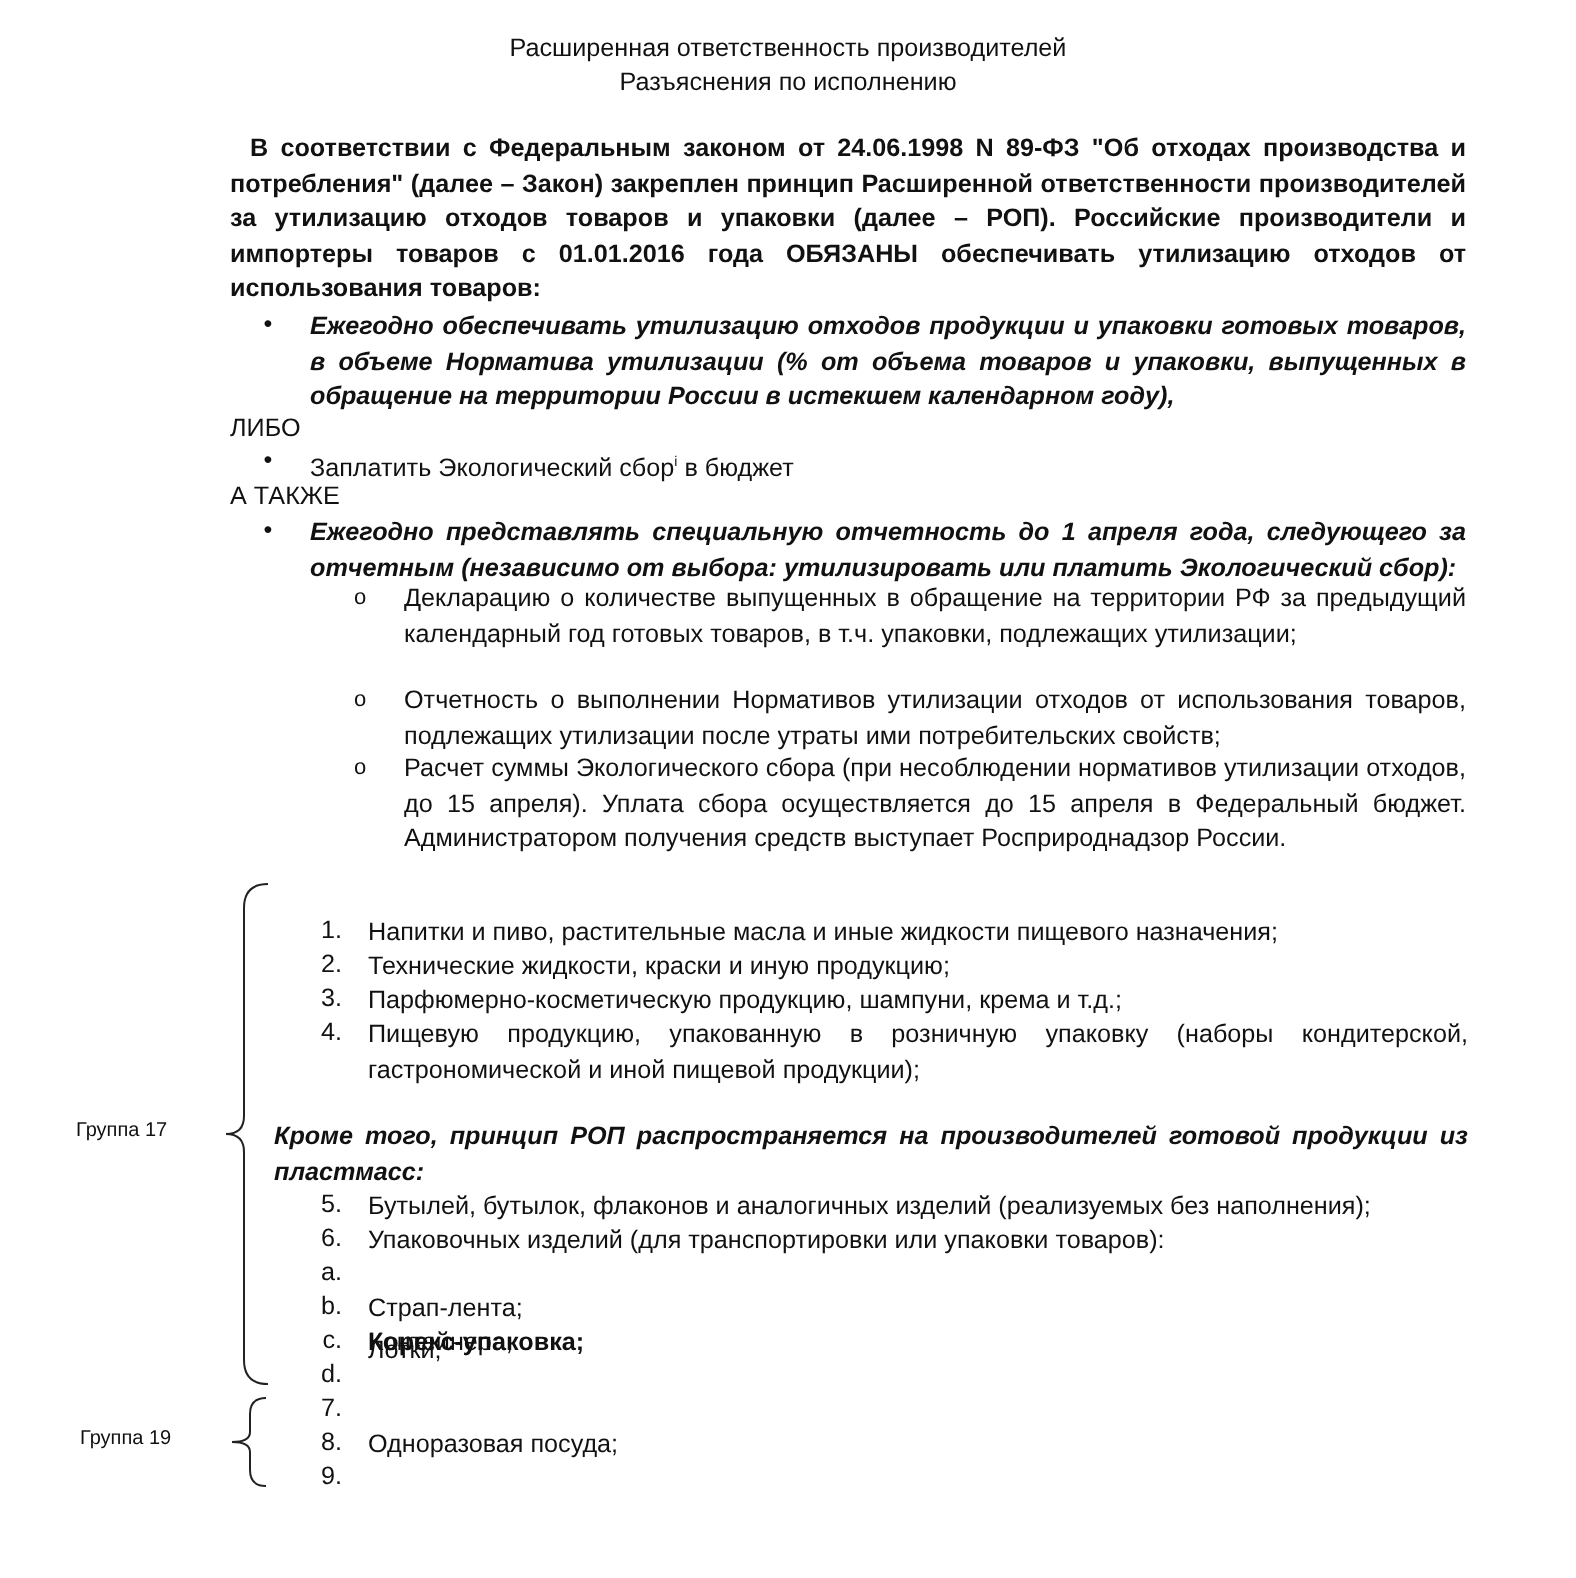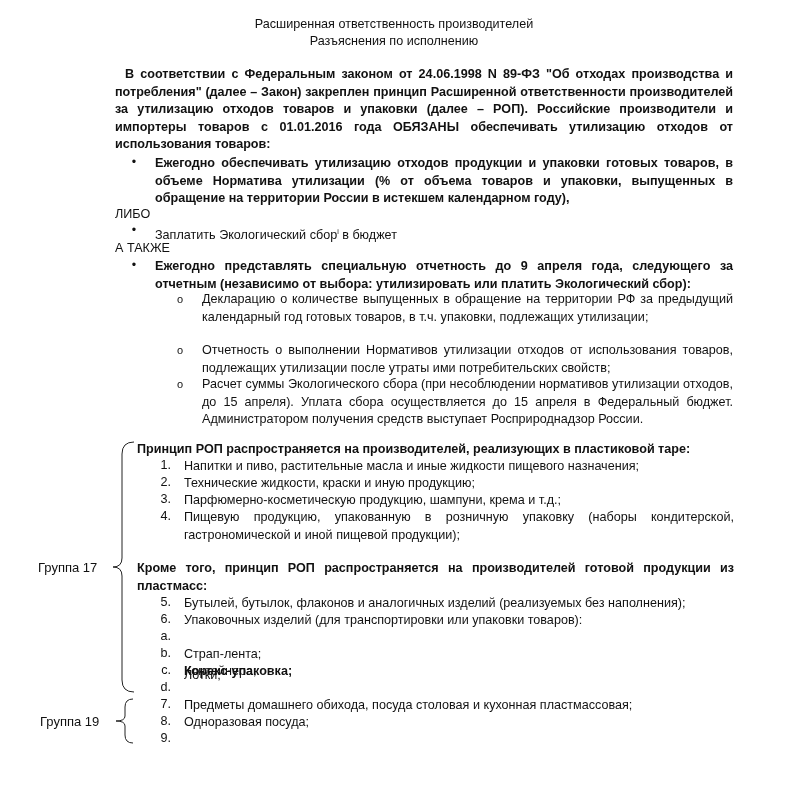--- a/index.html
+++ b/index.html
@@ -8,25 +8,25 @@
   .page { position:absolute; left:0; top:0; width:788px; height:789px; }
   .title { position:absolute; left:0; width:788px; text-align:center; font-size:12.6px; line-height:17px; }
   .t1 { top:16px; }
   .t2 { top:33px; }
   .para { position:absolute; left:115px; width:618px; line-height:17.5px; font-weight:bold;
           text-align:justify; }
   .intro { top:66px; text-indent:10px; }
   .line { position:absolute; line-height:17.5px; }
   .bullet { position:absolute; width:8px; text-align:center; }
   .btext { position:absolute; line-height:17.5px; text-align:justify; }
-  .bold { font-weight:bold; }
+  .bold { font-weight:bold;font-style:italic; }
   .circle { position:absolute; font-size:11px; }
   .num { position:absolute; width:18px; text-align:right; }
   .brace { position:absolute; }
-  .group-label { position:absolute; font-size:13px; }
+  .group-label { position:absolute; font-size:10px; }
 </style>
 </head>
 <body>
 
 <div class="page">
 
   <div class="title t1">Расширенная ответственность производителей</div>
   <div class="title t2">Разъяснения по исполнению</div>
 
   <div class="para intro">В соответствии с Федеральным законом от 24.06.1998 N 89-ФЗ "Об отходах производства и потребления" (далее – Закон) закреплен принцип Расширенной ответственности производителей за утилизацию отходов товаров и упаковки (далее – РОП). Российские производители и импортеры товаров с 01.01.2016 года ОБЯЗАНЫ обеспечивать утилизацию отходов от использования товаров:</div>
@@ -37,32 +37,31 @@
   <div class="line" style="left:115px;top:206px;">ЛИБО</div>
 
   <span class="bullet" style="left:130px;top:223px;">•</span>
   <div class="line" style="left:155px;top:223px;">
     <span>Заплатить Экологический сбор</span><sup style="font-size:7px;">i</sup><span> в бюджет</span>
   </div>
 
   <div class="line" style="left:115px;top:240px;">А ТАКЖЕ</div>
 
   <span class="bullet" style="left:130px;top:258px;">•</span>
-  <div class="btext bold" style="left:155px;top:258px;width:578px;">Ежегодно представлять специальную отчетность до 9 апреля года, следующего за отчетным (независимо от выбора: утилизировать или платить Экологический сбор):</div>
+  <div class="btext bold" style="left:155px;top:258px;width:578px;">Ежегодно представлять специальную отчетность до 1 апреля года, следующего за отчетным (независимо от выбора: утилизировать или платить Экологический сбор):</div>
 
   <span class="circle" style="left:177px;top:293px;">o</span>
   <div class="btext" style="left:202px;top:291px;width:531px;">Декларацию о количестве выпущенных в обращение на территории РФ за предыдущий календарный год готовых товаров, в т.ч. упаковки, подлежащих утилизации;</div>
 
   <span class="circle" style="left:177px;top:344px;">o</span>
   <div class="btext" style="left:202px;top:342px;width:531px;">Отчетность о выполнении Нормативов утилизации отходов от использования товаров, подлежащих утилизации после утраты ими потребительских свойств;</div>
 
   <span class="circle" style="left:177px;top:378px;">o</span>
   <div class="btext" style="left:202px;top:376px;width:531px;">Расчет суммы Экологического сбора (при несоблюдении нормативов утилизации отходов, до 15 апреля). Уплата сбора осуществляется до 15 апреля в Федеральный бюджет. Администратором получения средств выступает Росприроднадзор России.</div>
 
-  <div class="btext bold" style="left:137px;top:441px;width:600px;">Принцип РОП распространяется  на производителей,  реализующих  в пластиковой таре:</div>
 
   <span class="num" style="left:153px;top:458px;">1.</span>
   <div class="btext" style="left:184px;top:458px;width:550px;">Напитки и пиво, растительные масла и иные жидкости пищевого назначения;</div>
 
   <span class="num" style="left:153px;top:475px;">2.</span>
   <div class="btext" style="left:184px;top:475px;width:550px;">Технические жидкости, краски и иную продукцию;</div>
 
   <span class="num" style="left:153px;top:492px;">3.</span>
   <div class="btext" style="left:184px;top:492px;width:550px;">Парфюмерно-косметическую продукцию, шампуни, крема и т.д.;</div>
 
@@ -83,21 +82,20 @@
   <span class="num" style="left:153px;top:646px;">b.</span>
   <div class="btext" style="left:184px;top:646px;width:560px;">Страп-лента;</div>
 
   <span class="num" style="left:153px;top:663px;">c.</span>
   <div class="btext" style="left:184px;top:663px;width:560px;">Контейнера;</div>
 
   <span class="num" style="left:153px;top:680px;">d.</span>
   <div class="btext" style="left:184px;top:667px;width:560px;">Лотки;</div>
 
   <span class="num" style="left:153px;top:697px;">7.</span>
-  <div class="btext" style="left:184px;top:697px;width:560px;">Предметы домашнего обихода, посуда столовая и кухонная пластмассовая;</div>
 
   <span class="num" style="left:153px;top:714px;">8.</span>
   <div class="btext" style="left:184px;top:714px;width:560px;">Одноразовая посуда;</div>
 
   <span class="num" style="left:153px;top:731px;">9.</span>
 
   <svg class="brace" style="left:110px;top:440px;" width="30" height="256">
     <path d="M24 2 Q12 2 12 14 L12 118 Q12 127 3 127 Q12 127 12 136 L12 240 Q12 252 24 252" fill="none" stroke="#222" stroke-width="1"></path>
   </svg>
   <div class="group-label" style="left:38px;top:560px;">Группа 17</div>

